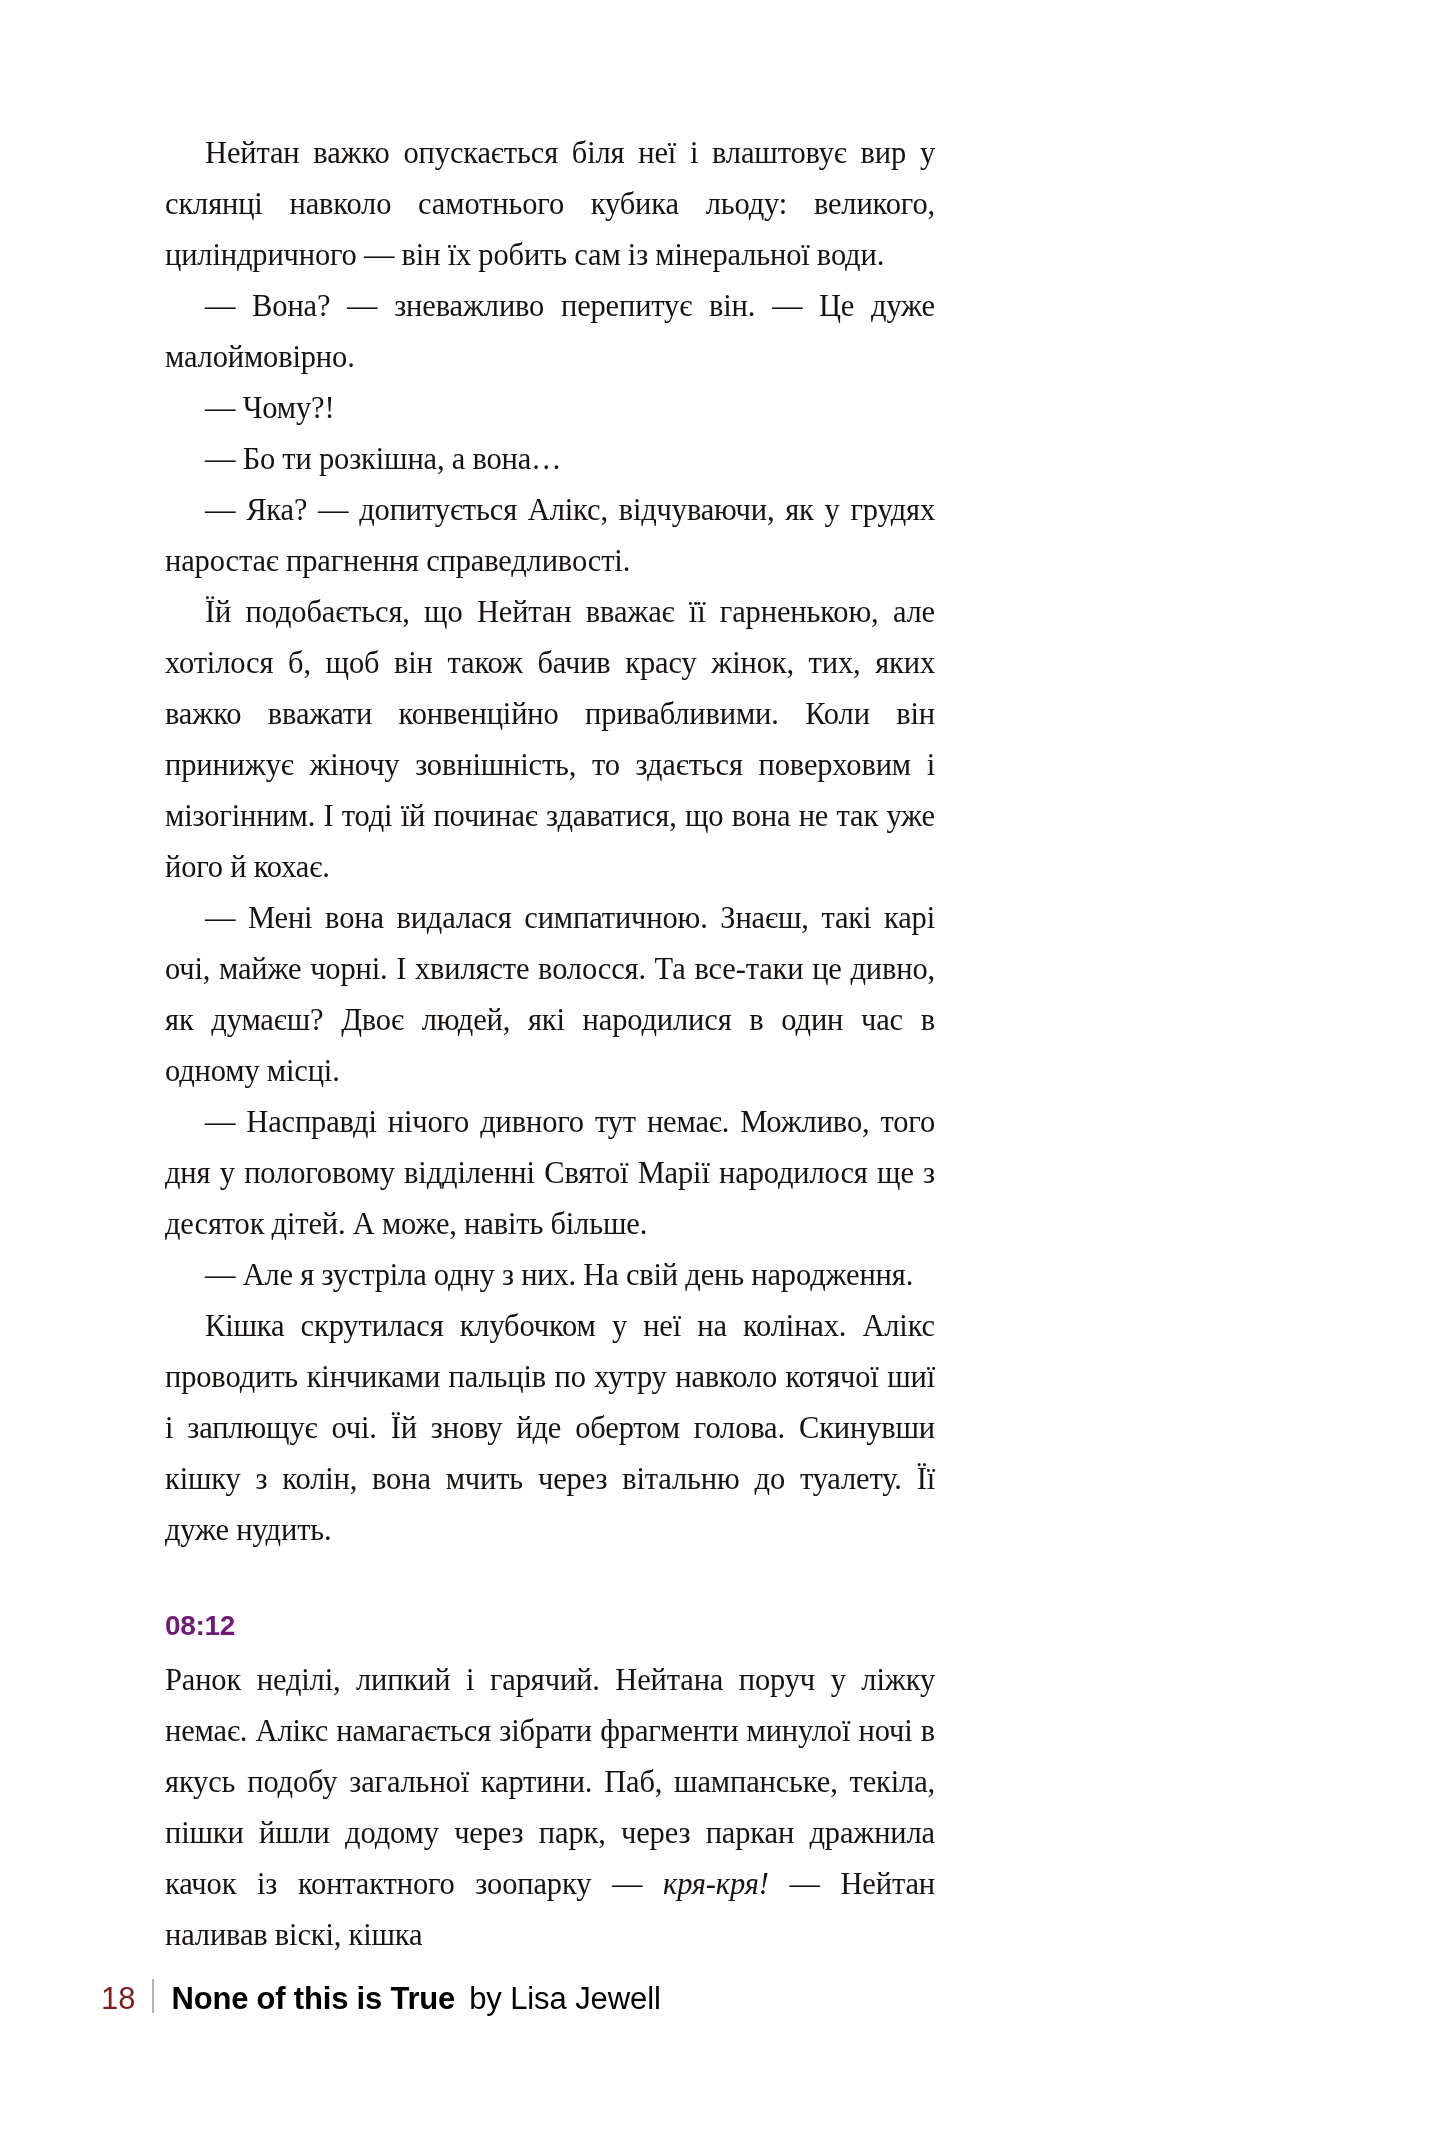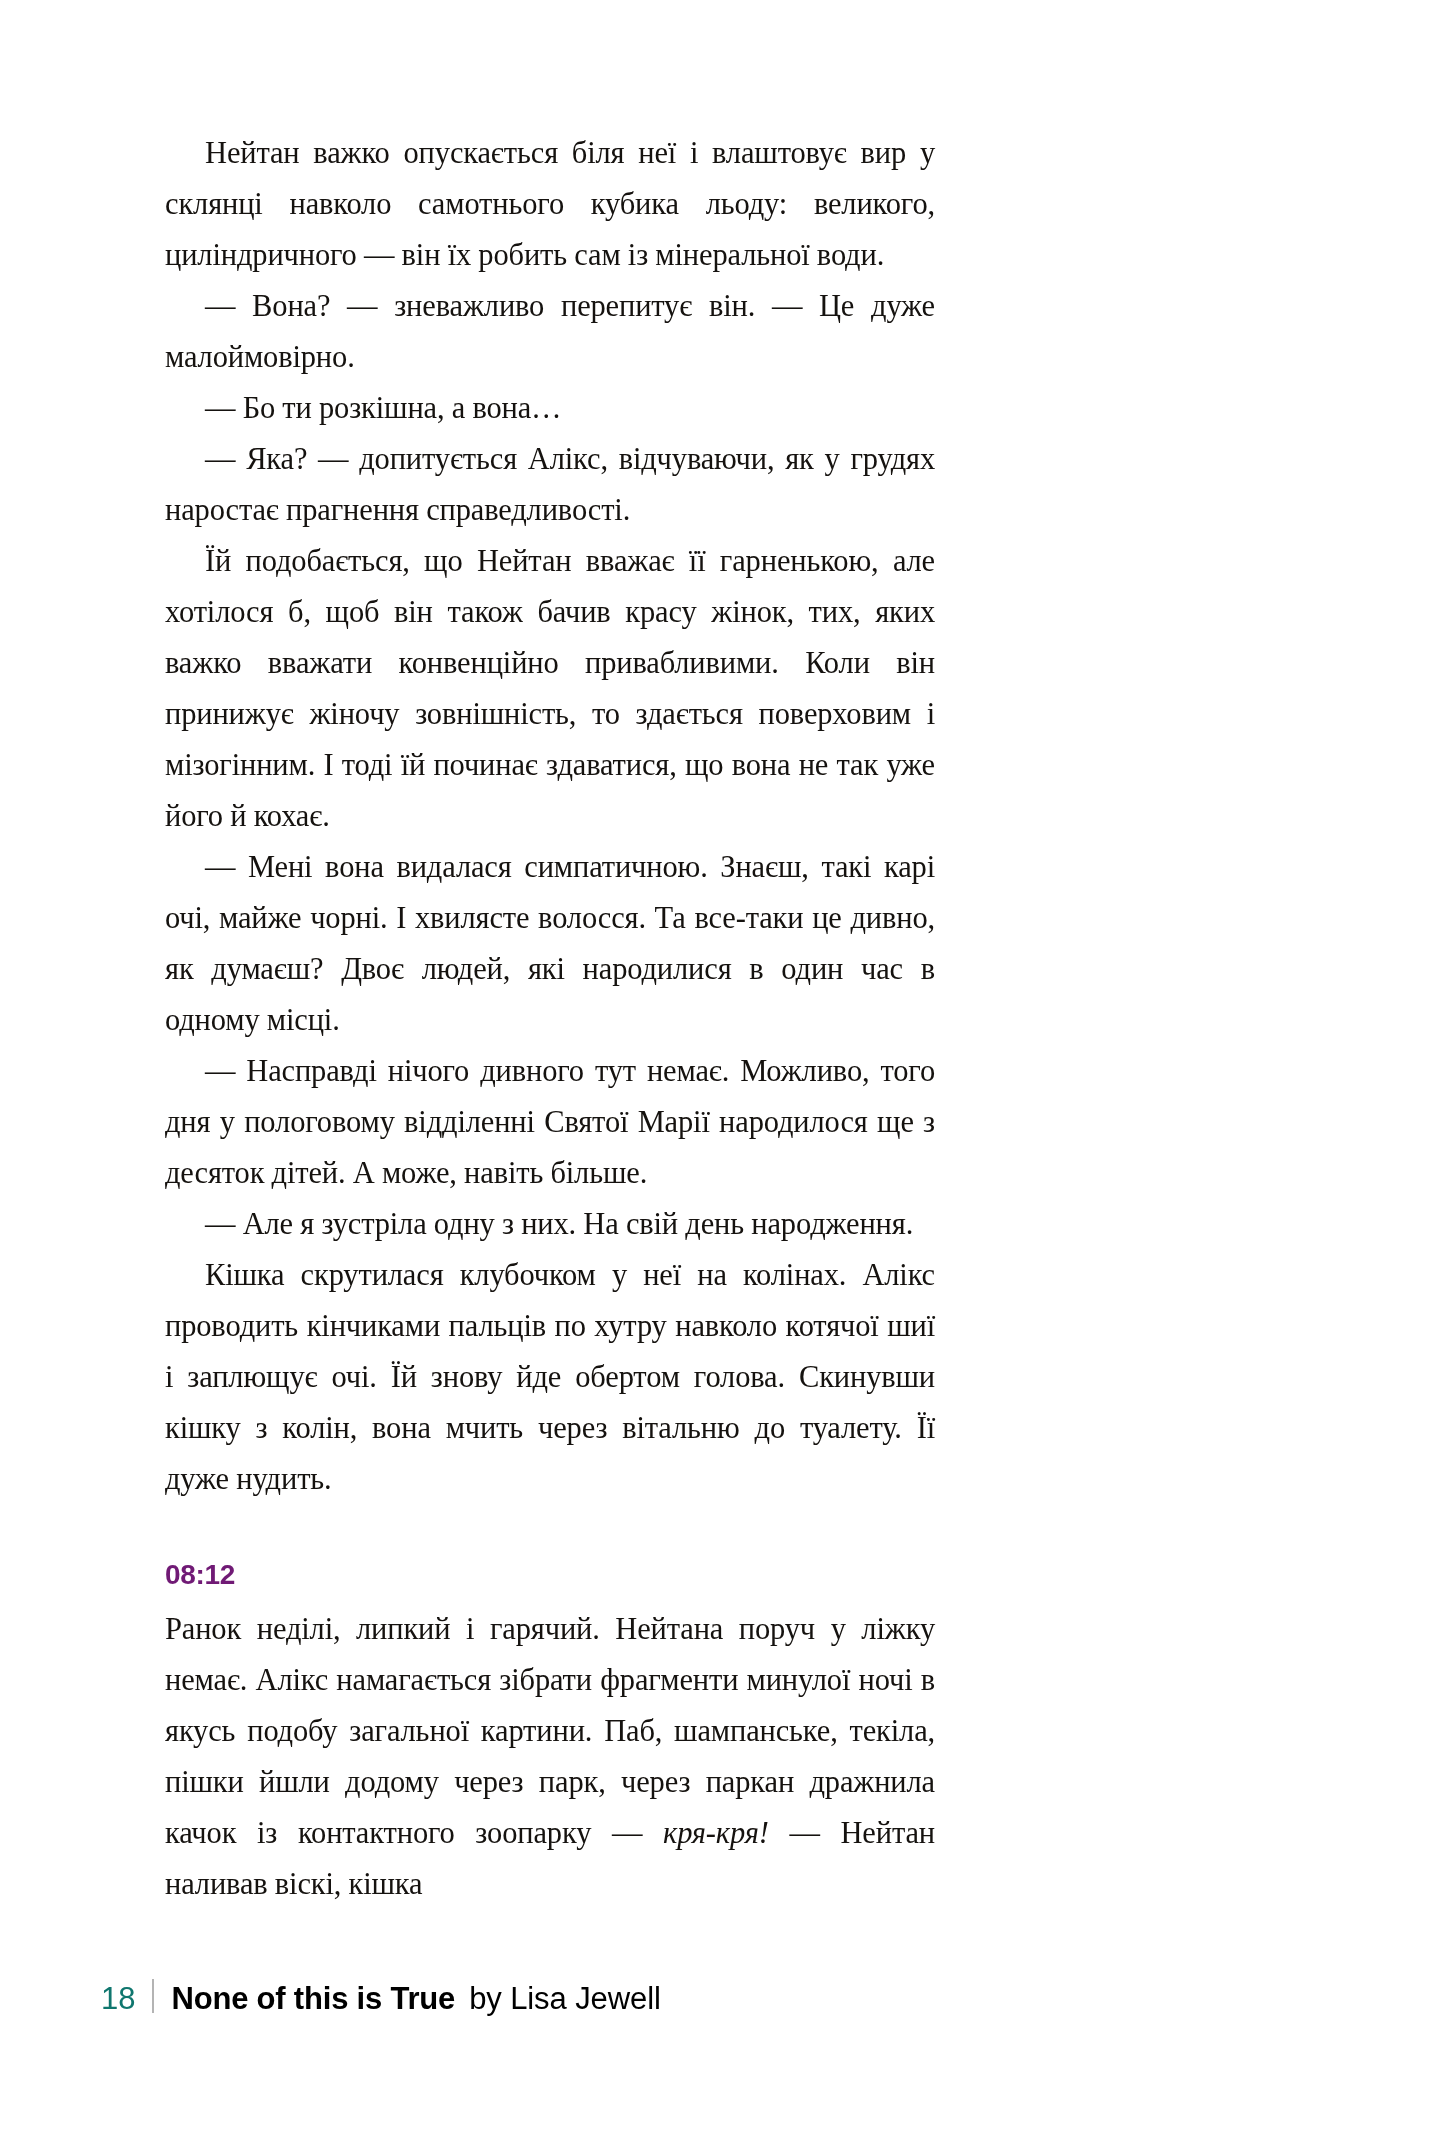--- a/index.html
+++ b/index.html
@@ -71,21 +71,21 @@
     left: 101px;
     top: 1975px;
     display: flex;
     align-items: baseline;
     font-family: "Liberation Sans", "DejaVu Sans", sans-serif;
     white-space: pre;
   }
 
   .footer-page-number {
     font-size: 31px;
-    color: #0f766e;
+    color: #7f1d1d;
     letter-spacing: 0px;
     font-weight: 400;
   }
 
   .footer-divider {
     display: inline-block;
     width: 2px;
     height: 34px;
     background: #b4b4b4;
     margin: 0 17px;
@@ -110,20 +110,21 @@
 </style>
 </head>
 <body>
 
 <div class="page">
 
   <div class="text-column">
 
     <p class="para">Нейтан важко опускається біля неї і влаштовує вир у склянці навколо самотнього кубика льоду: великого, циліндричного — він їх робить сам із мінеральної води.</p>
     <p class="para">— Вона? — зневажливо перепитує він. — Це дуже малоймовірно.</p>
+    <p class="para">— Чому?!</p>
     <p class="para">— Бо ти розкішна, а вона…</p>
     <p class="para">— Яка? — допитується Алікс, відчуваючи, як у грудях наростає прагнення справедливості.</p>
     <p class="para">Їй подобається, що Нейтан вважає її гарненькою, але хотілося б, щоб він також бачив красу жінок, тих, яких важко вважати конвенційно привабливими. Коли він принижує жіночу зовнішність, то здається поверховим і мізогінним. І тоді їй починає здаватися, що вона не так уже його й кохає.</p>
     <p class="para">— Мені вона видалася симпатичною. Знаєш, такі карі очі, майже чорні. І хвилясте волосся. Та все-таки це дивно, як думаєш? Двоє людей, які народилися в один час в одному місці.</p>
     <p class="para">— Насправді нічого дивного тут немає. Можливо, того дня у пологовому відділенні Святої Марії народилося ще з десяток дітей. А може, навіть більше.</p>
     <p class="para">— Але я зустріла одну з них. На свій день народження.</p>
     <p class="para">Кішка скрутилася клубочком у неї на колінах. Алікс проводить кінчиками пальців по хутру навколо котячої шиї і заплющує очі. Їй знову йде обертом голова. Скинувши кішку з колін, вона мчить через вітальню до туалету. Її дуже нудить.</p>
 
     <div class="spacer-before-time"></div>
 

